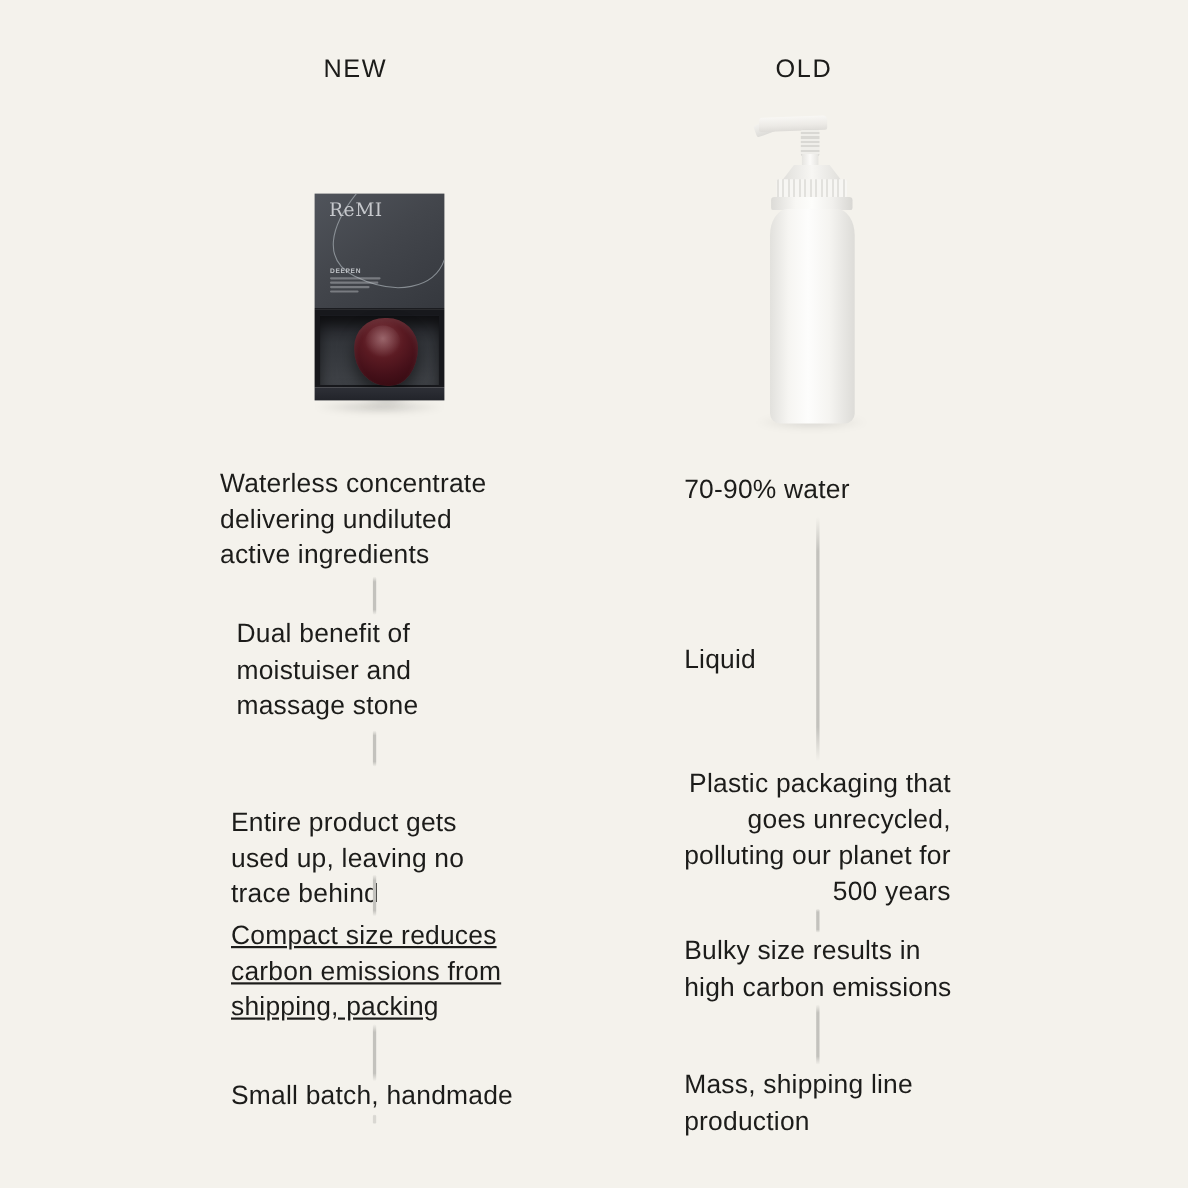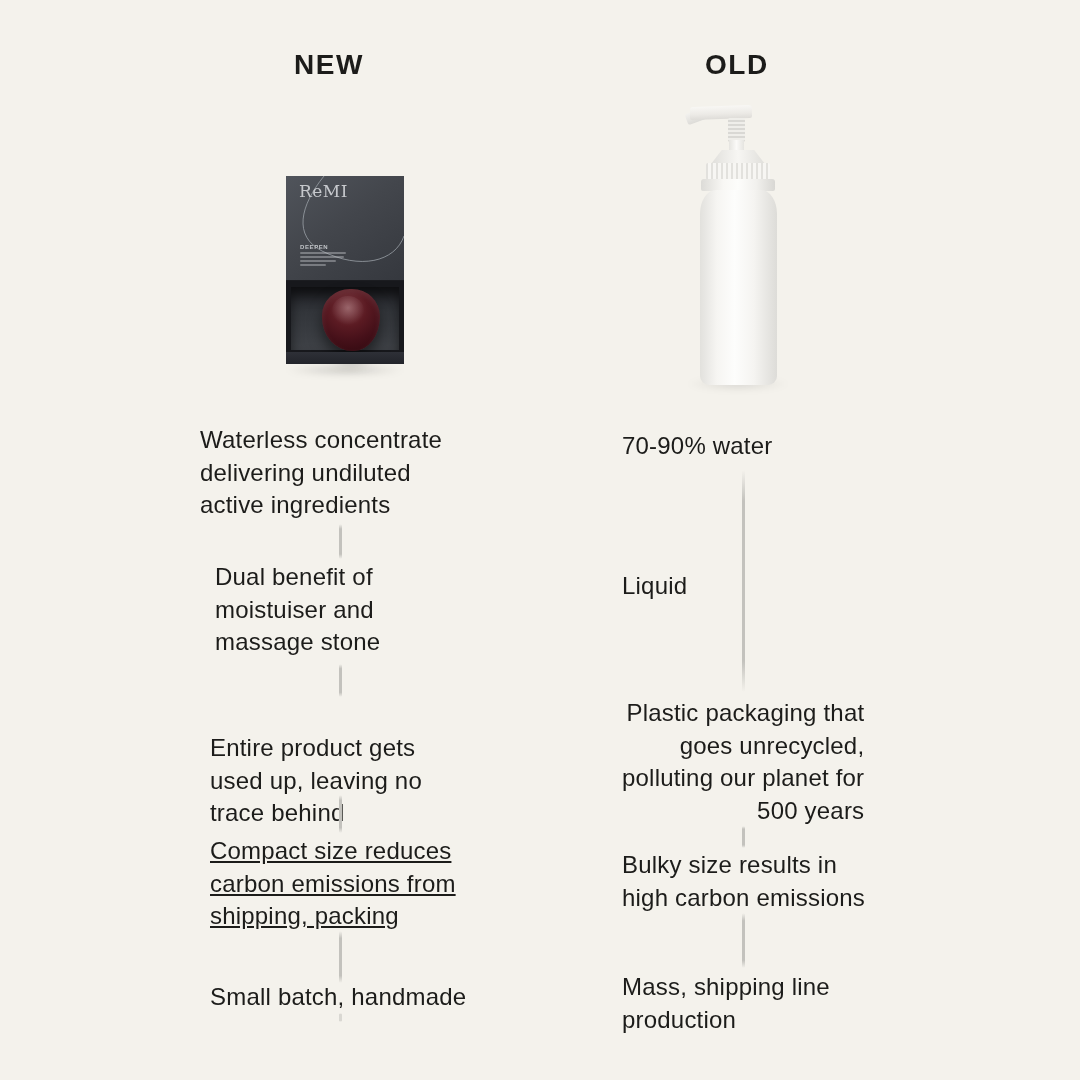--- a/index.html
+++ b/index.html
@@ -3,21 +3,21 @@
 <meta charset="utf-8">
 <style>
   html,body{margin:0;padding:0;}
   .canvas{
     position:relative;width:1080px;height:1080px;overflow:hidden;
     background:#f4f2ec;
     font-family:"Liberation Sans",sans-serif;
     color:#1c1c1a;
   }
   .col-header{
-    position:absolute;font-size:28px;font-weight:700;letter-spacing:1.5px;
+    position:absolute;font-size:23px;font-weight:400;letter-spacing:1.5px;
   }
   .col-header.new{left:294px;top:49px;}
   .col-header.old{left:681px;top:49px;margin-left:24px;}
 
   .point{
     position:absolute;font-size:24px;line-height:32.5px;
     letter-spacing:0.2px;white-space:pre-line;
   }
 
   .connector{
@@ -169,21 +169,21 @@
 massage stone</div>
   <div class="point" style="left:210px;top:698px;margin-top:34px;">Entire product gets
 used up, leaving no
 trace behind</div>
   <div class="point" style="left:210px;top:835px;text-decoration:underline;">Compact size reduces
 carbon emissions from
 shipping, packing</div>
   <div class="point" style="left:210px;top:981px;">Small batch, handmade</div>
 
   <div class="point" style="left:622px;top:430px;">70-90% water</div>
-  <div class="point" style="left:622px;top:570px;">Liquid</div>
+  <div class="point" style="left:622px;top:584px;">Liquid</div>
   <div class="point" style="left:622px;top:697px;text-align:right;">Plastic packaging that
 goes unrecycled,
 polluting our planet for
 500 years</div>
   <div class="point" style="left:622px;top:849px;">Bulky size results in
 high carbon emissions</div>
   <div class="point" style="left:622px;top:971px;">Mass, shipping line
 production</div>
 
   <div class="connector" style="left:339px;top:524px;height:35px;"></div>

